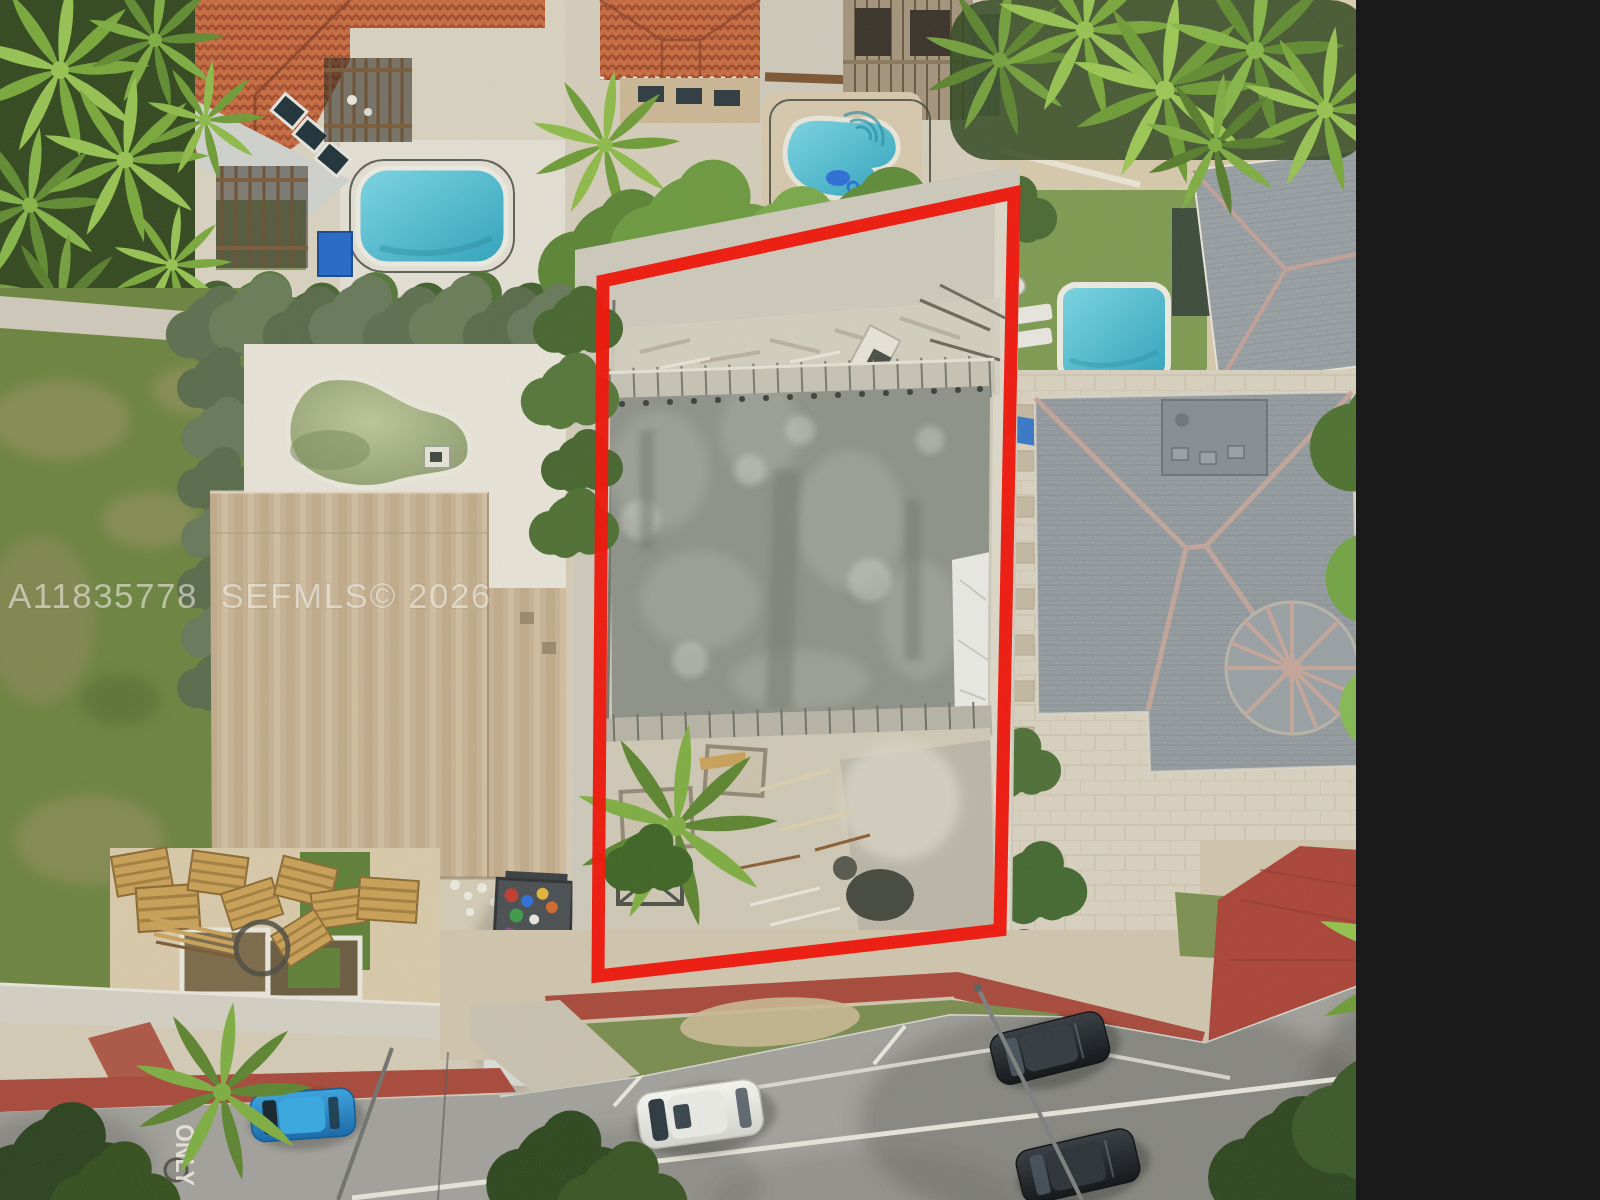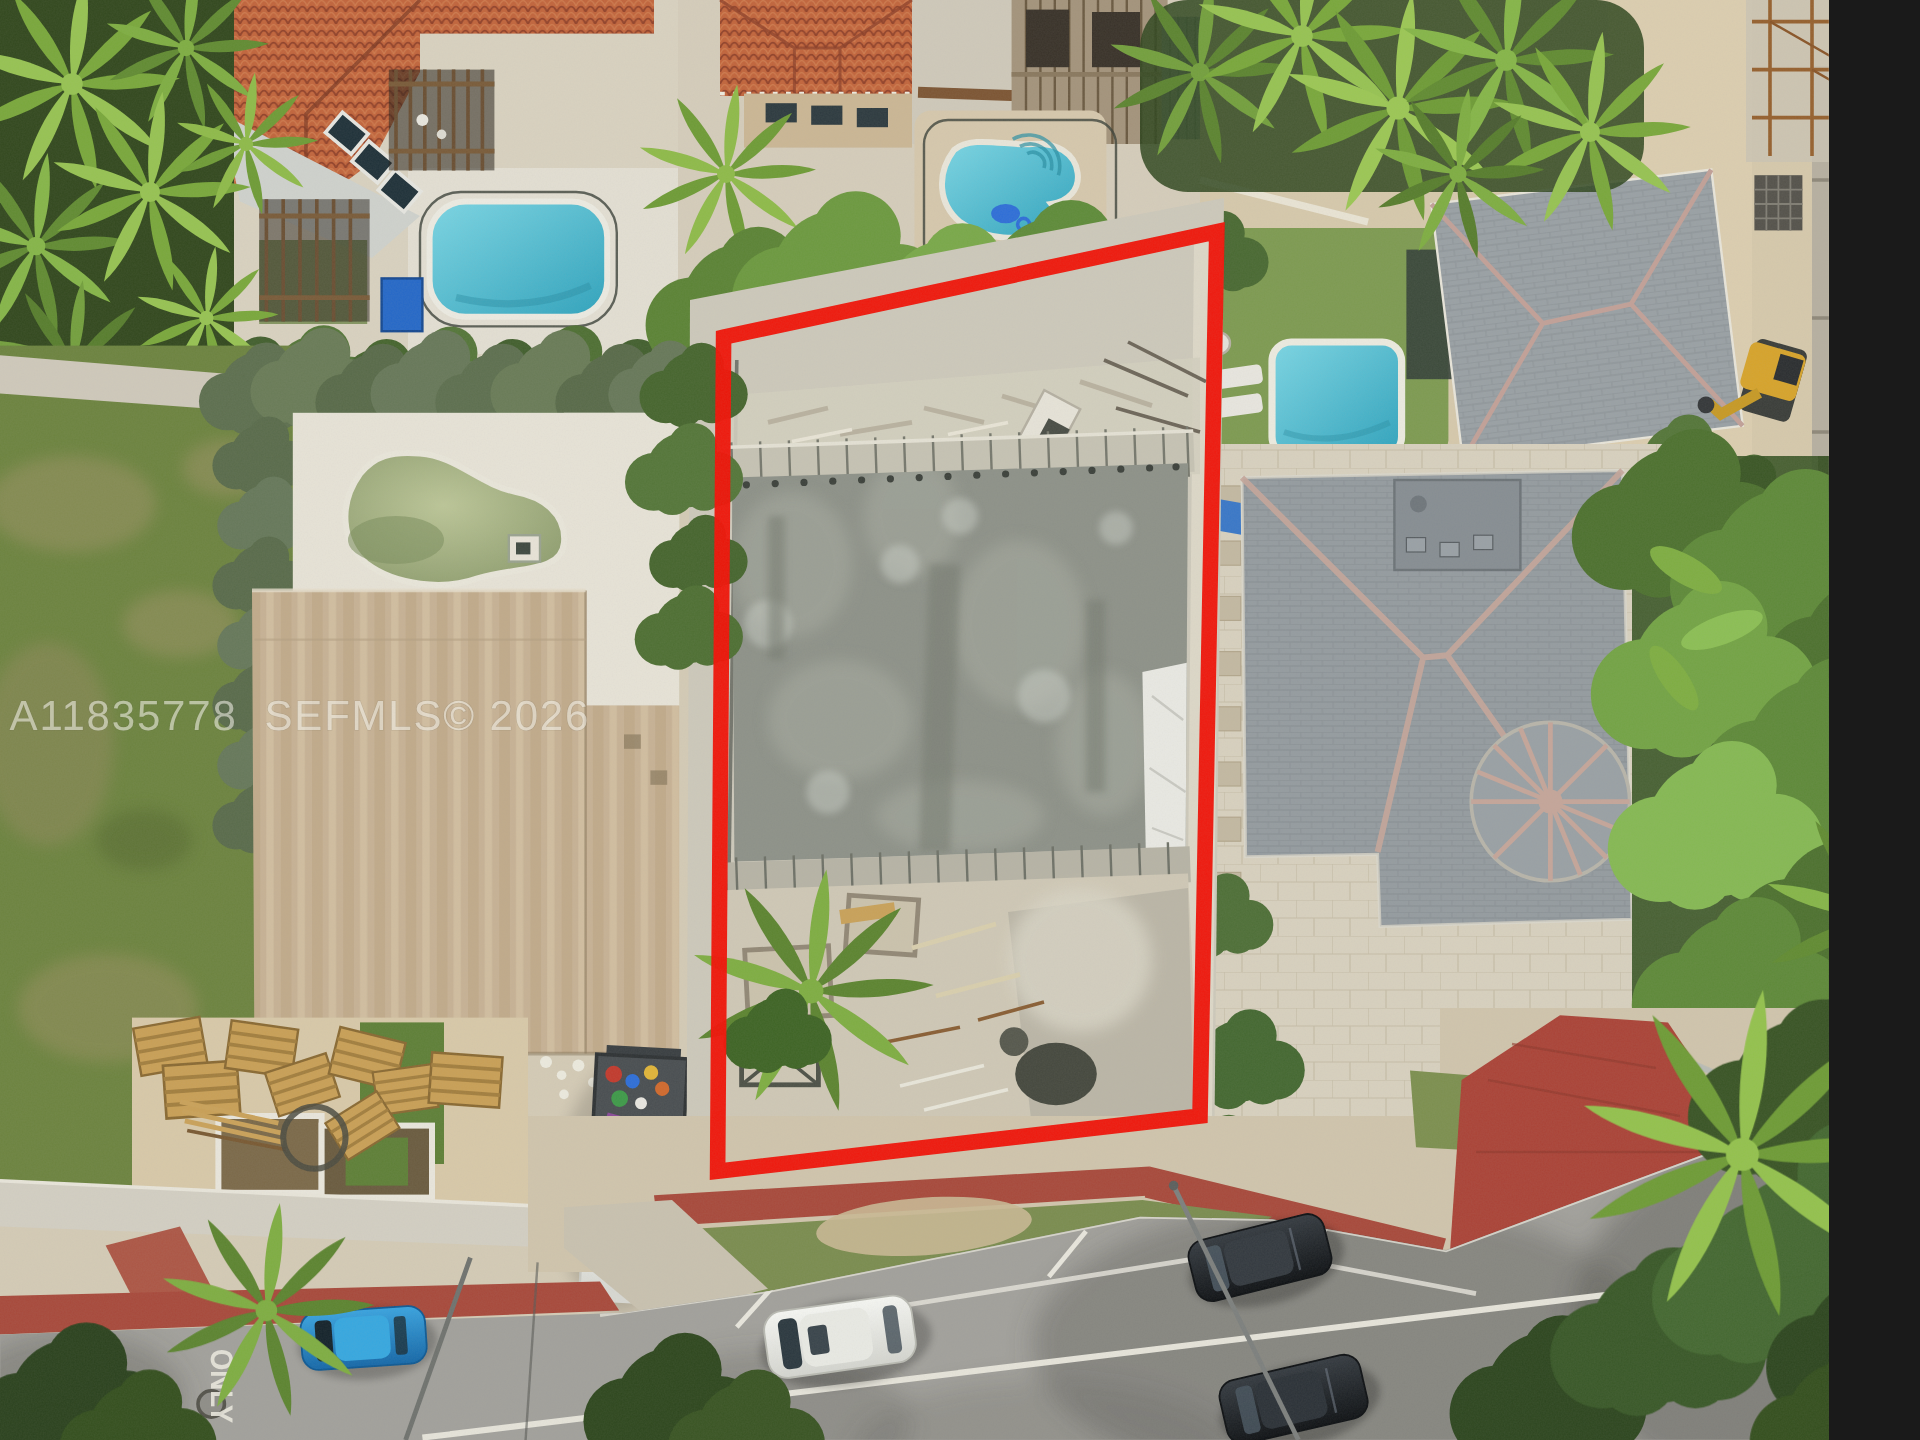--- a/index.html
+++ b/index.html
@@ -1,16 +1,16 @@
 <!DOCTYPE html>
 <html><head>
 <meta charset="utf-8">
 <style>
   html,body{margin:0;padding:0;background:#1a1a1a;}
-  .stage{position:relative;width:1524px;height:1200px;overflow:hidden;font-family:"Liberation Sans",sans-serif;}
+  .stage{position:relative;width:1356px;height:1200px;overflow:hidden;font-family:"Liberation Sans",sans-serif;}
   svg{display:block;}
   .pA{fill:var(--p1,#7aa83c);}
   .pB{fill:var(--p2,#97c353);}
   .wm{font-family:"Liberation Sans",sans-serif;font-size:35px;letter-spacing:1.5px;fill:#f4f2ea;opacity:.58;paint-order:stroke;stroke:rgba(80,78,66,.25);stroke-width:1px;}
   .roadtxt{font-family:"Liberation Sans",sans-serif;font-weight:bold;fill:#eae8de;opacity:.9;}
 </style>
 </head>
 <body>
 
 <div class="stage">

